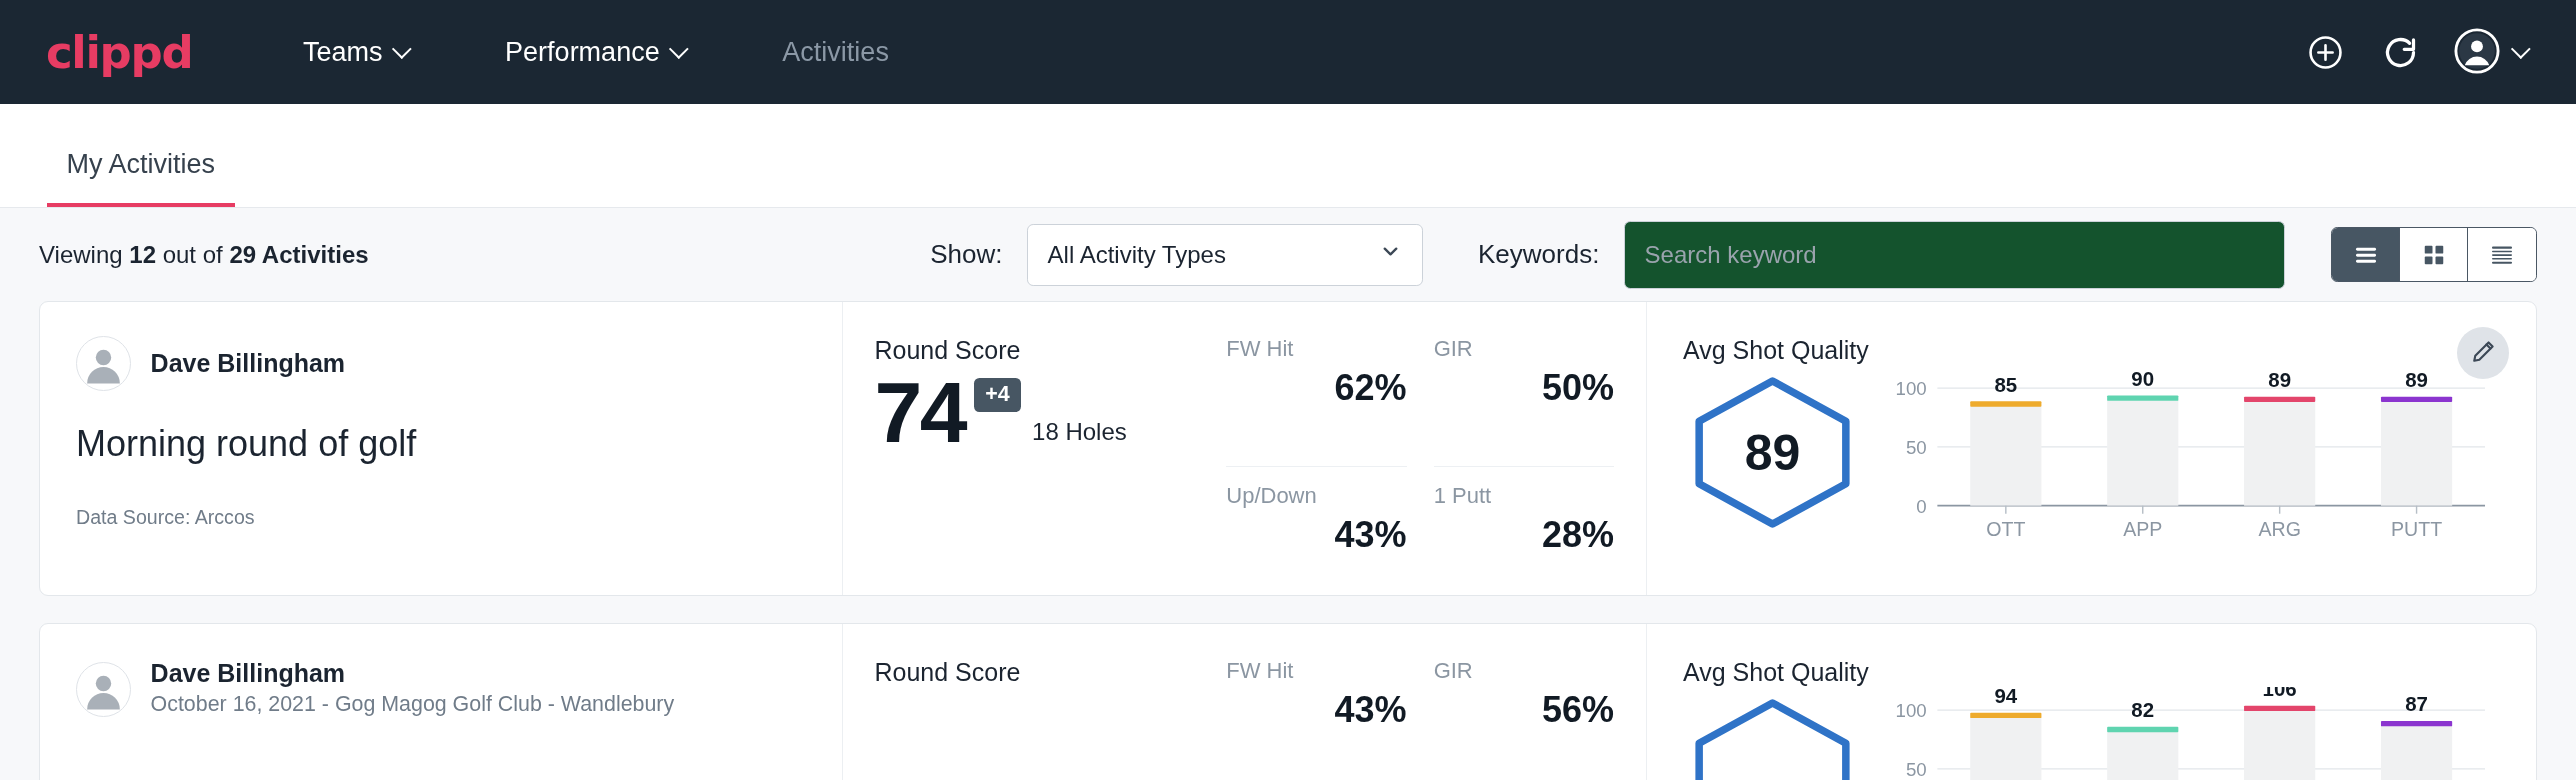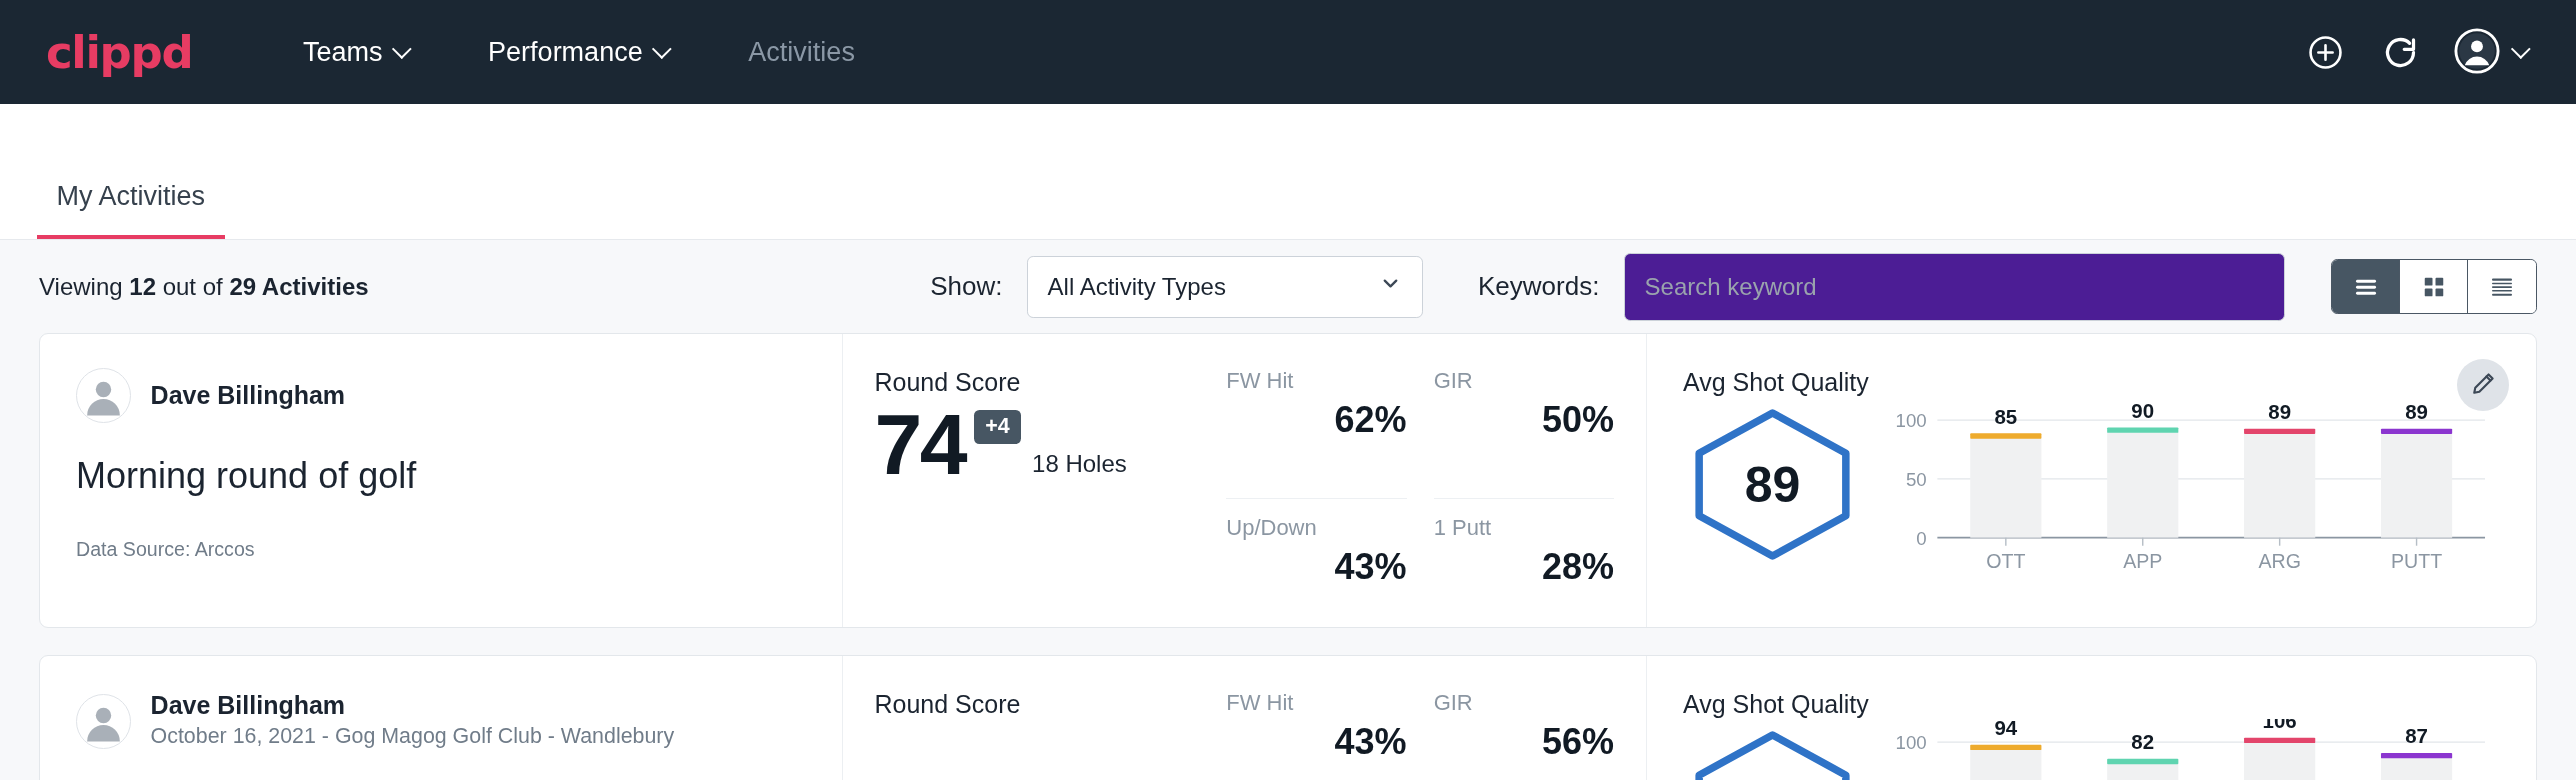--- a/index.html
+++ b/index.html
@@ -22,21 +22,21 @@
     position: relative;
   }
   .brand {
     font-size: 45px;
     font-weight: 700;
     color: #e73c63;
     letter-spacing: -1.3px;
     margin-right: 98px;
     font-family: "DejaVu Sans", sans-serif;
   }
-  .nav-items { display: flex; align-items: center; gap: 52px; text-align: right; }
+  .nav-items { display: flex; align-items: center; gap: 69px; text-align: right; }
   .nav-item {
     display: flex;
     align-items: center;
     gap: 10.7px;
     font-size: 27px;
     color: #ffffff;
     padding: 9px 12.5px;
     cursor: pointer;
     white-space: nowrap;
   }
@@ -69,23 +69,22 @@
     color: #ffffff;
   }
   .avatar-wrap { display: flex; align-items: center; gap: 12.5px; cursor: pointer; color: #ffffff; }
 
   
   .tabstrip {
     height: 104px;
     background: #ffffff;
     display: flex;
     align-items: flex-end;
-    padding: 0 37px;
+    padding: 0 47px;
     border-bottom: 0.9px solid #e6e9ed;
-    margin-top: 32px;
   }
   .tab {
     font-size: 27px;
     color: #36414d;
     padding: 0 19.6px 23px 19.6px;
     border-bottom: 4.5px solid #e73c63;
     cursor: pointer;
   }
 
   
@@ -128,21 +127,21 @@
     padding: 0 19.6px;
     font-size: 24px;
     color: #1b2430;
     cursor: pointer;
     margin-right: 50px;
   }
   .select .sel-chev { margin-left: auto; color: #3c4856; }
   .search {
     width: 661px;
     height: 68px;
-    background: #4c1d95;
+    background: #14532d;
     border: 0.9px solid #ccd2d9;
     border-radius: 6.2px;
     display: flex;
     align-items: center;
     padding: 0 19.6px;
     font-size: 24px;
     color: #9aa3ad;
     cursor: text;
     margin-right: 41px;
   }

